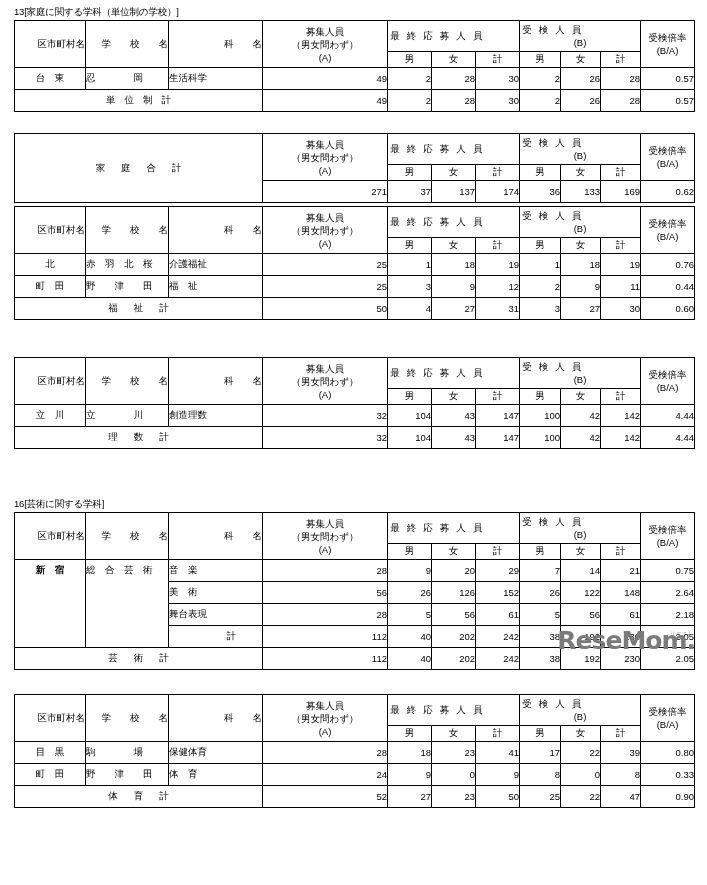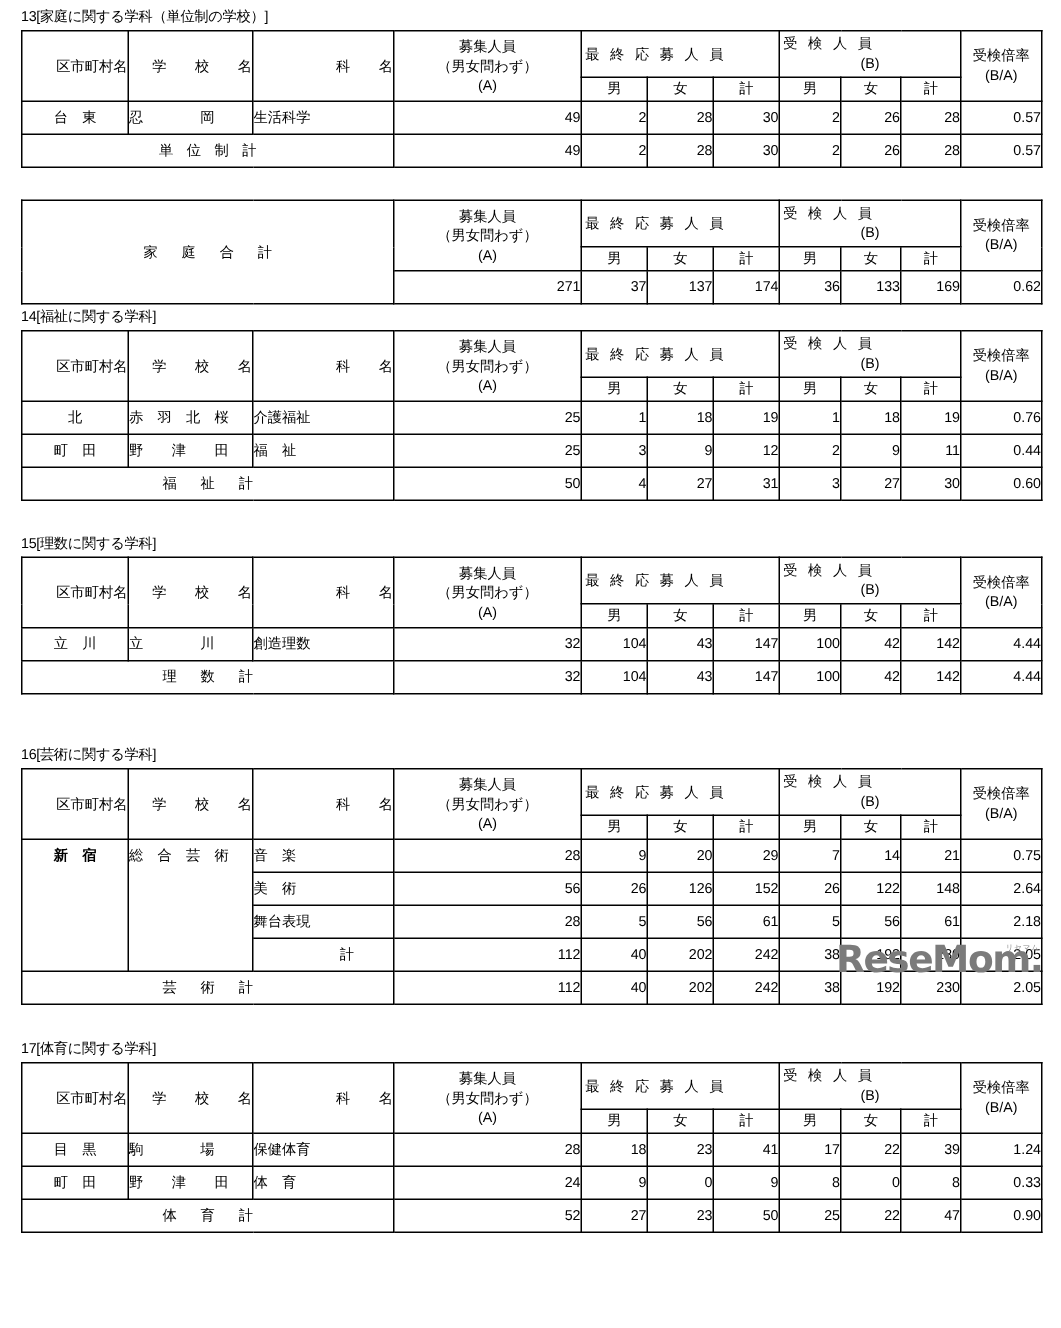--- a/index.html
+++ b/index.html
@@ -266,21 +266,20 @@
           <td class="r sepleft">36</td>
           <td class="r">133</td>
           <td class="r">169</td>
           <td class="r sepleft">0.62</td>
         </tr>
       </tbody>
     </table>
   </div>
 
   <div class="section" style="top:206px;">
-    <div class="sec-title">14[福祉に関する学科]</div>
     <table class="tbl">
       <colgroup>
           <col class="c1">
           <col class="c2">
           <col class="c3">
           <col class="c4">
           <col class="c5">
           <col class="c6">
           <col class="c7">
           <col class="c8">
@@ -355,21 +354,20 @@
           <td class="r sepleft">3</td>
           <td class="r">27</td>
           <td class="r">30</td>
           <td class="r sepleft">0.60</td>
         </tr>
       </tbody>
     </table>
   </div>
 
   <div class="section" style="top:357px;">
-    <div class="sec-title">15[理数に関する学科]</div>
     <table class="tbl">
       <colgroup>
           <col class="c1">
           <col class="c2">
           <col class="c3">
           <col class="c4">
           <col class="c5">
           <col class="c6">
           <col class="c7">
           <col class="c8">
@@ -536,21 +534,20 @@
           <td class="r sepleft septop">38</td>
           <td class="r septop">192</td>
           <td class="r septop">230</td>
           <td class="r sepleft septop">2.05</td>
         </tr>
       </tbody>
     </table>
   </div>
 
   <div class="section" style="top:694px;">
-    <div class="sec-title">17[体育に関する学科]</div>
     <table class="tbl">
       <colgroup>
           <col class="c1">
           <col class="c2">
           <col class="c3">
           <col class="c4">
           <col class="c5">
           <col class="c6">
           <col class="c7">
           <col class="c8">
@@ -592,21 +589,21 @@
               <span class="jname">駒　　　　場</span>
             </td>
           <td class="l">保健体育</td>
           <td class="r sepleft">28</td>
           <td class="r sepleft">18</td>
           <td class="r">23</td>
           <td class="r">41</td>
           <td class="r sepleft">17</td>
           <td class="r">22</td>
           <td class="r">39</td>
-          <td class="r sepleft">1.24</td>
+          <td class="r sepleft">0.80</td>
         </tr>
         <tr class="datarow">
           <td class="c">町　田</td>
           <td class="name-sp">
               <span class="jname">野　　津　　田</span>
             </td>
           <td class="l">体　育</td>
           <td class="r sepleft">24</td>
           <td class="r sepleft">9</td>
           <td class="r">0</td>

